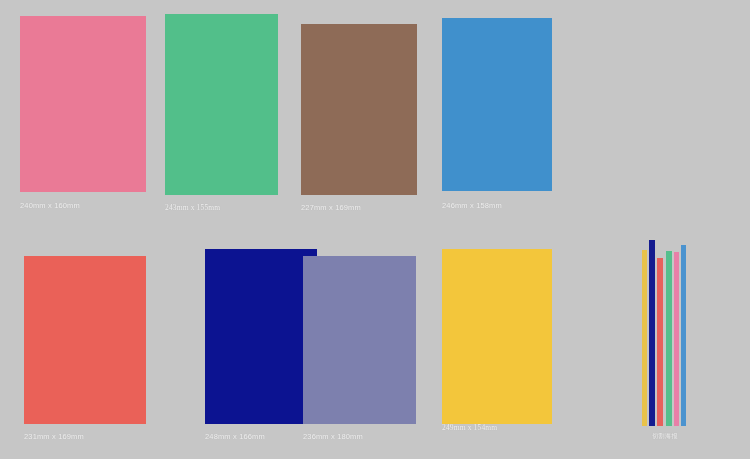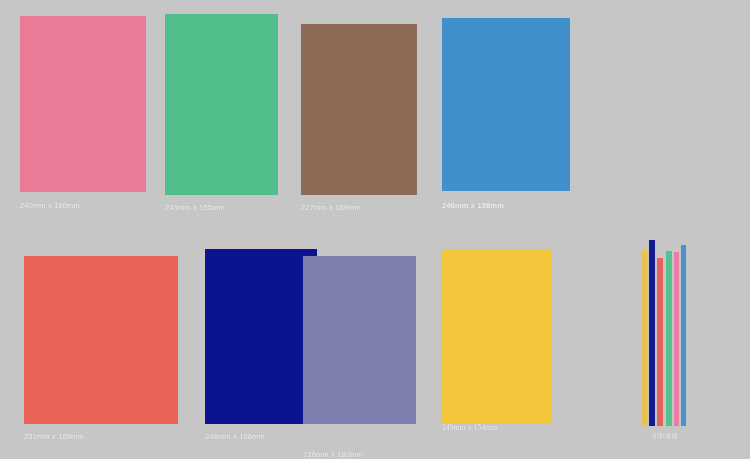--- a/index.html
+++ b/index.html
@@ -70,41 +70,41 @@
 <body>
 
 <div id="stage">
   <div id="gallery-layer">
       <div class="swatch-card" style="left: 20px; top: 16px; width: 126px; height: 197px;">
         <div class="swatch-chip" style="height: 176px; background: rgb(234, 122, 150);"></div>
         <div class="swatch-label" style="top: 185px; color: rgb(243, 243, 243);">240mm x 160mm</div>
       </div>
       <div class="swatch-card" style="left: 165px; top: 14px; width: 113px; height: 201px;">
         <div class="swatch-chip" style="height: 181px; background: rgb(82, 191, 138);"></div>
-        <div class="swatch-label" style="top: 189px; color: rgb(243, 243, 243);">243mm x 155mm</div>
+        <div class="swatch-label" style="top: 189px; color: rgb(243, 243, 243); font-family: Liberation Serif, serif;">243mm x 155mm</div>
       </div>
       <div class="swatch-card" style="left: 301px; top: 24px; width: 116px; height: 191px;">
         <div class="swatch-chip" style="height: 171px; background: rgb(142, 107, 87);"></div>
         <div class="swatch-label" style="top: 179px; color: rgb(243, 243, 243);">227mm x 169mm</div>
       </div>
-      <div class="swatch-card" style="left: 442px; top: 18px; width: 128px; height: 195px; font-weight: bold;">
+      <div class="swatch-card" style="left: 442px; top: 18px; width: 110px; height: 195px;">
         <div class="swatch-chip" style="height: 173px; background: rgb(64, 144, 204);"></div>
         <div class="swatch-label" style="top: 183px; color: rgb(243, 243, 243);">246mm x 158mm</div>
       </div>
-      <div class="swatch-card" style="left: 24px; top: 256px; width: 122px; height: 188px; padding-left: 32px;">
+      <div class="swatch-card" style="left: 24px; top: 256px; width: 122px; height: 188px;">
         <div class="swatch-chip" style="height: 168px; background: rgb(234, 97, 88);"></div>
         <div class="swatch-label" style="top: 176px; color: rgb(243, 243, 243);">231mm x 169mm</div>
       </div>
       <div class="swatch-card" style="left: 167px; top: 249px; width: 112px; height: 195px; margin-left: 38px;">
         <div class="swatch-chip" style="height: 175px; background: rgb(12, 19, 145);"></div>
         <div class="swatch-label" style="top: 183px; color: rgb(243, 243, 243);">248mm x 166mm</div>
       </div>
       <div class="swatch-card" style="left: 303px; top: 256px; width: 113px; height: 188px;">
         <div class="swatch-chip" style="height: 168px; background: rgb(125, 128, 174);"></div>
-        <div class="swatch-label" style="top: 194px; color: rgb(243, 243, 243);">236mm x 180mm</div>
+        <div class="swatch-label" style="top: 176px; color: rgb(243, 243, 243);">236mm x 180mm</div>
       </div>
       <div class="swatch-card" style="left: 442px; top: 249px; width: 110px; height: 195px;">
         <div class="swatch-chip" style="height: 175px; background: rgb(243, 198, 59);"></div>
         <div class="swatch-label" style="top: 174px; color: rgb(243, 243, 243); font-family: Liberation Serif, serif;">249mm x 154mm</div>
       </div>
     </div>
   <div id="bar-cluster" style="left: 642px; top: 240px; width: 46px; height: 202px;">
     <div id="bar-cluster-bars" style="position: absolute; left: 0px; top: 0px; width: 46px; height: 186px;">
         <div class="thin-bar" style="left: 0px; width: 5px; height: 176px; background: rgb(232, 194, 74);"></div>
         <div class="thin-bar" style="left: 7px; width: 6px; height: 186px; background: rgb(20, 27, 143);"></div>

